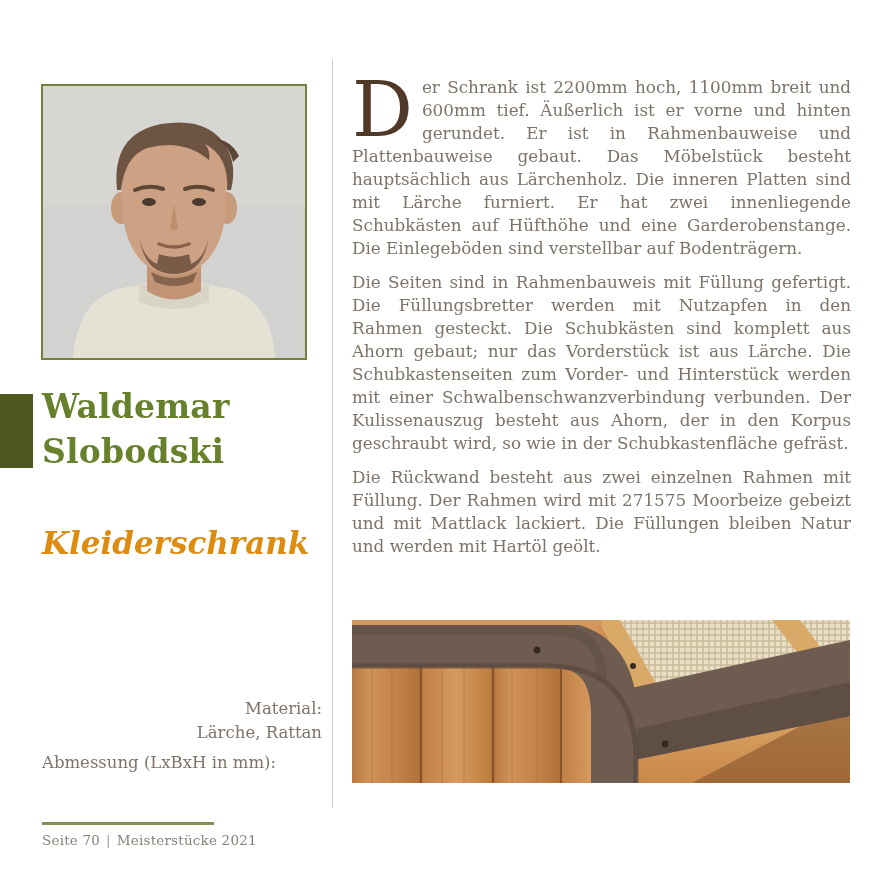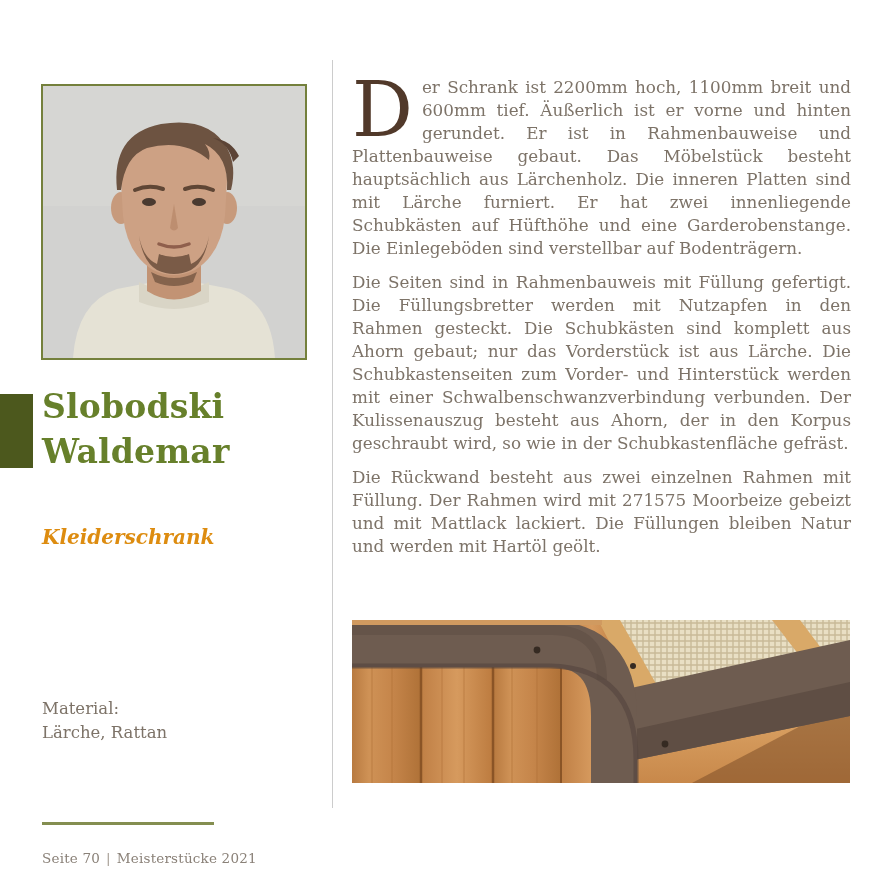--- a/index.html
+++ b/index.html
@@ -17,34 +17,34 @@
   .name-square{
     position:absolute;left:0;top:394px;width:33px;height:74px;background:#4c581d;
   }
   .name-block{
     position:absolute;left:42px;top:384px;width:280px;
     color:#67802b;font-weight:bold;font-size:33px;line-height:45px;
     letter-spacing:.2px;
   }
   .subtitle{
     position:absolute;left:42px;top:525px;
-    color:#dd8c10;font-weight:bold;font-style:italic;font-size:20px;
+    color:#dd8c10;font-weight:bold;font-style:italic;font-size:31px;
   }
   .meta{
     position:absolute;left:42px;width:280px;
     color:#7d7368;font-size:16.5px;line-height:24px;
   }
-  .meta.material{top:697px;}
+  .meta.material{top:697px;text-align:right;}
   .meta.dimensions{top:751px;}
   .footer-rule{
     position:absolute;left:42px;top:822px;width:172px;height:3px;background:#848e50;
   }
   .footer-text{
     position:absolute;left:42px;top:832px;
-    color:#8a8178;font-size:13.5px;letter-spacing:.2px;margin-top:18px;
+    color:#8a8178;font-size:13.5px;letter-spacing:.2px;
   }
   .footer-text .sep{padding:0 6px;color:#a39a90;}
   
   .v-divider{
     position:absolute;left:332px;top:60px;width:1px;height:748px;background:#cccccc;
   }
   
   .article{
     position:absolute;left:352px;top:76px;width:499px;
     color:#7d7368;font-size:16.8px;line-height:23px;text-align:justify;
@@ -92,32 +92,33 @@
     <path d="M116 158 Q131 164 146 158" stroke="#8f5f4c" stroke-width="3.5" fill="none" stroke-linecap="round"></path>
 
     <path d="M96 150 Q100 176 114 184 Q131 192 148 184 Q162 176 166 150 Q162 172 148 178 L146 168 Q131 174 116 168 L114 178 Q100 172 96 150 Z" fill="#6b4f3c" opacity="0.85"></path>
     <path d="M108 186 Q131 198 154 186 L150 196 Q131 204 112 196 Z" fill="#6b4f3c" opacity="0.7"></path>
   </svg>
 </div>
 
 <div class="name-square"></div>
 
 <div class="name-block">
+  <div>Waldemar</div>
   <div>Slobodski</div>
-  <div>Waldemar</div>
 </div>
 
 <div class="subtitle">Kleiderschrank</div>
 
 <div class="meta material">
   <div>Material:</div>
   <div>Lärche, Rattan</div>
 </div>
 
 <div class="meta dimensions">
+  <div>Abmessung (LxBxH in mm):</div>
 </div>
 
 <div class="footer-rule"></div>
 <div class="footer-text"><span>Seite 70</span><span class="sep">|</span><span>Meisterstücke 2021</span></div>
 
 <div class="v-divider"></div>
 
 <div class="article">
   <p><span class="dropcap">D</span><span>er Schrank ist 2200mm hoch, 1100mm breit und 600mm tief. Äußerlich ist er vorne und hinten gerundet. Er ist in Rahmenbauweise und Plattenbauweise gebaut. Das Möbelstück besteht hauptsächlich aus Lärchenholz.  Die inneren Platten sind mit Lärche furniert. Er hat zwei innenliegende Schubkästen auf Hüfthöhe und eine Garderobenstange. Die Einlegeböden sind verstellbar auf Bodenträgern.</span></p>
   <p>Die Seiten sind in Rahmenbauweis mit Füllung gefertigt. Die Füllungsbretter werden mit Nutzapfen in den Rahmen gesteckt. Die  Schubkästen  sind  komplett aus Ahorn gebaut; nur das Vorderstück ist aus Lärche. Die Schubkastenseiten zum Vorder- und Hinterstück werden mit einer Schwalbenschwanzverbindung verbunden. Der Kulissenauszug besteht aus Ahorn, der in den Korpus geschraubt wird, so wie in der Schubkastenfläche gefräst.</p>

